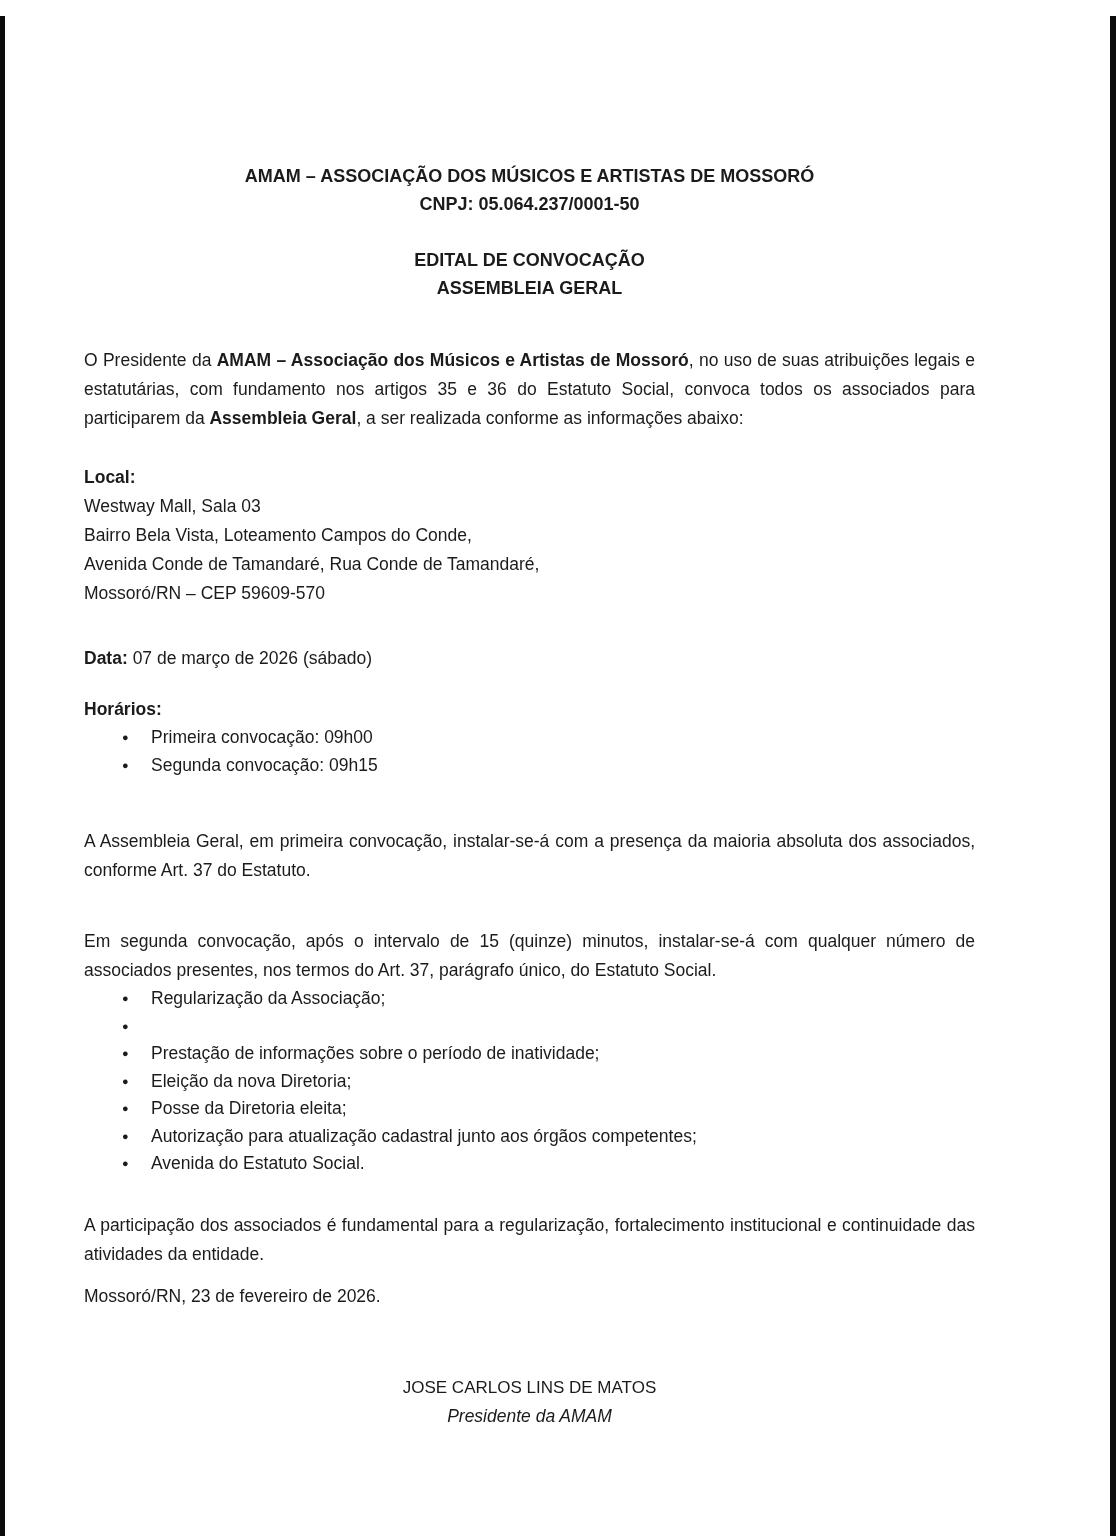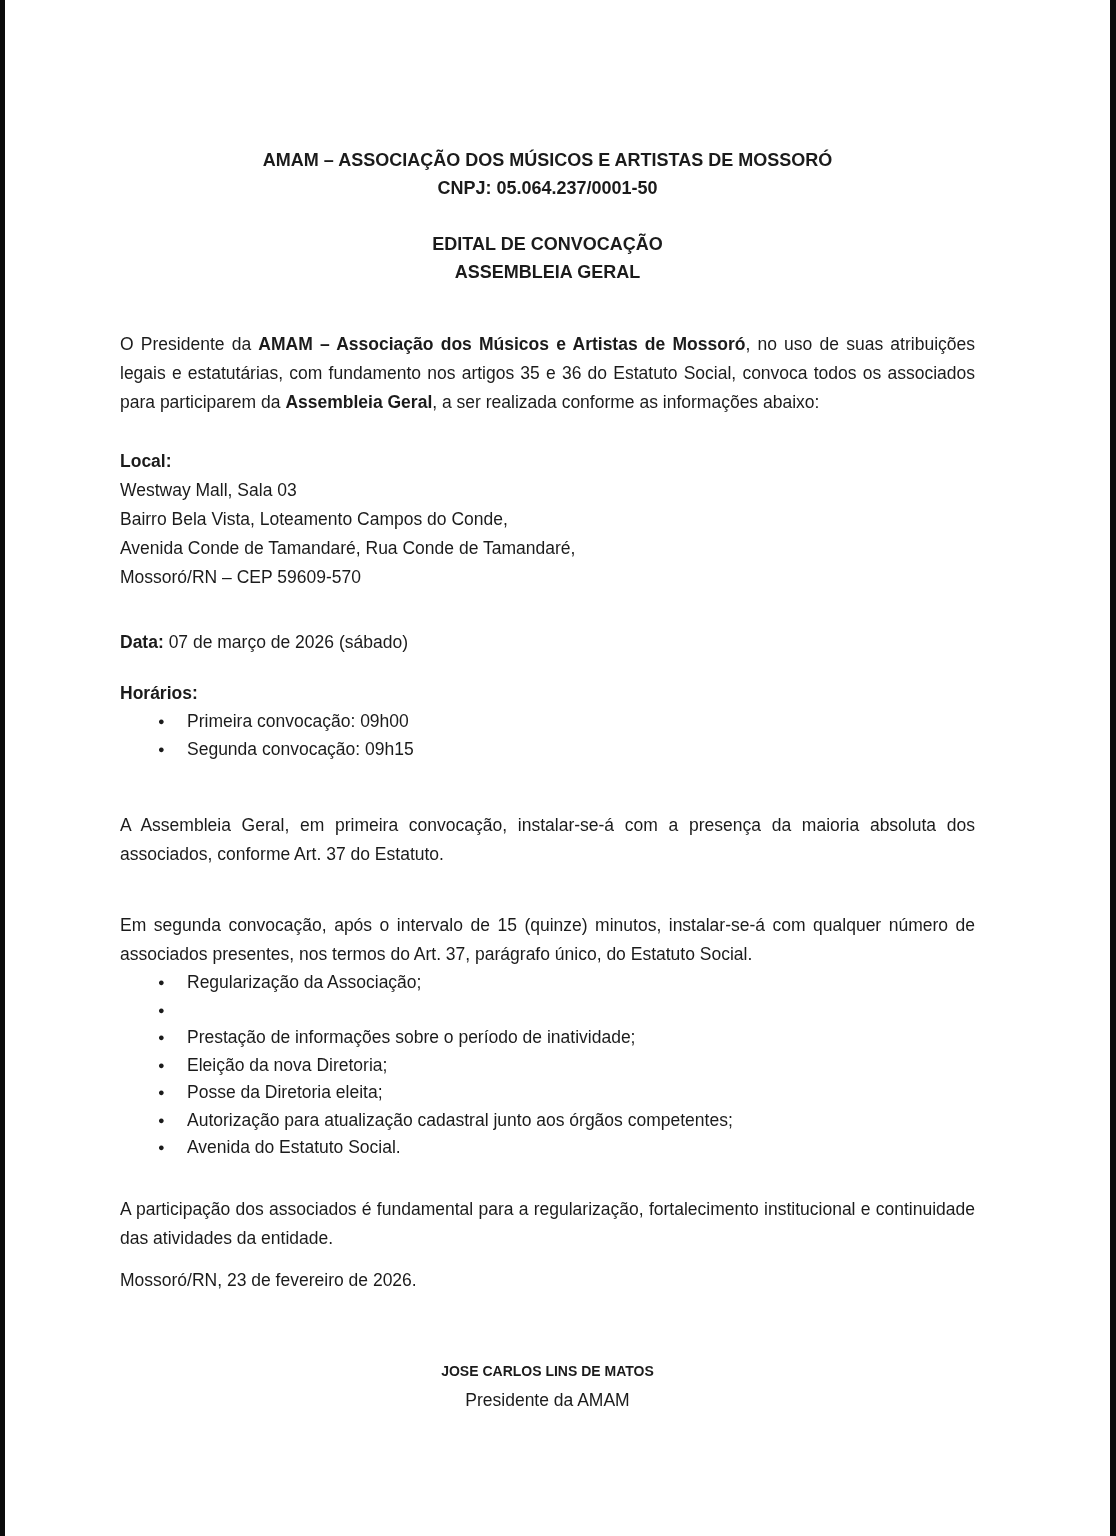--- a/index.html
+++ b/index.html
@@ -21,23 +21,24 @@
     position: absolute;
     top: 0;
     height: 100%;
     background: #0b0b0b;
   }
   .edge-left  { left: 0;  width: 5px; }
   .edge-right { right: 0; width: 6px; }
 
   .doc {
     position: relative;
-    padding: 146px 141px 0 120px; 
+    padding: 146px 141px 0 84px; 
     font-size: 17.5px;
     line-height: 29px;
+    margin-top: 16px;
   }
 
   .doc-header { text-align: center; font-weight: bold; font-size: 18px; line-height: 28px; }
   .org-block  { margin-bottom: 28px; }
   .title-block { margin-bottom: 0; }
 
   .intro {
     margin-top: 44px;
     text-align: justify;
   }
@@ -74,22 +75,22 @@
   .ordem-list  { margin-top: 46px; }
 
   .closing { margin-top: 33px; text-align: justify; }
   .dateline { margin-top: 13px; }
 
   .signature {
     margin-top: 62px;
     text-align: center;
     line-height: 29px;
   }
-  .sig-name  { font-weight: bold; font-size: 14px; }
-  .sig-title { font-size: 17.5px; }
+  .sig-name  { font-weight: normal; font-size: 17px; }
+  .sig-title { font-size: 17.5px; font-style: italic; }
 </style>
 </head>
 <body>
 
 <div class="page">
   <div class="edge-strip edge-left"></div>
   <div class="edge-strip edge-right"></div>
 
   <div class="doc">
 

